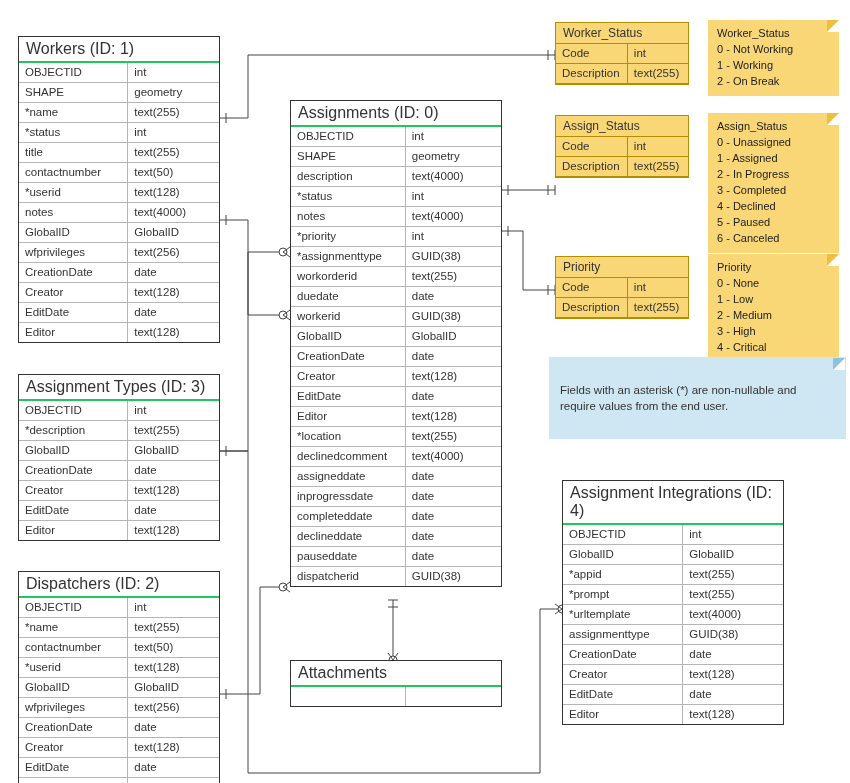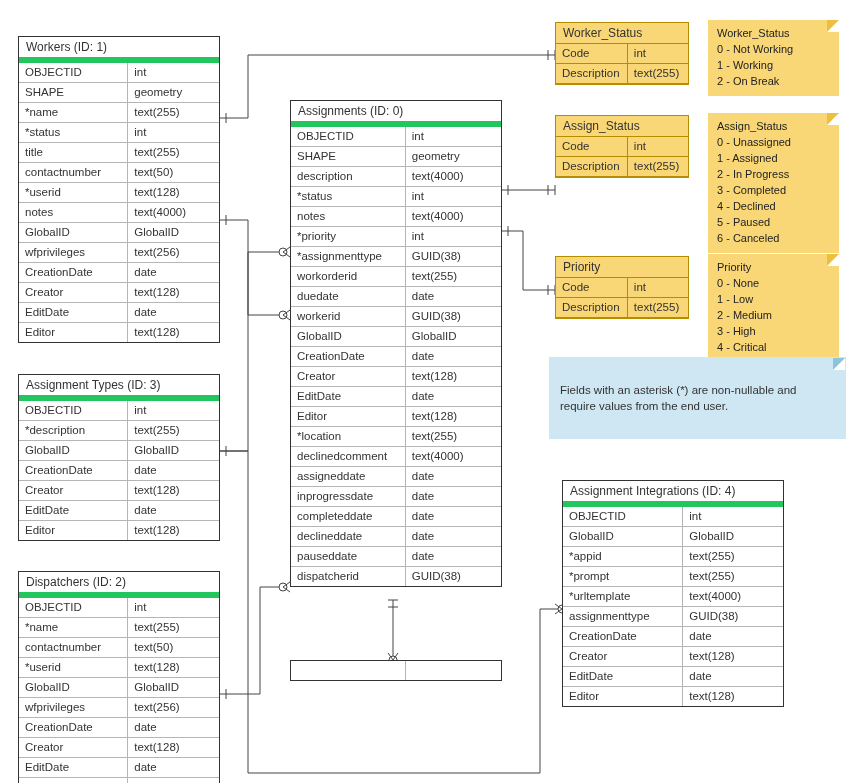--- a/index.html
+++ b/index.html
@@ -1,18 +1,18 @@
 <!DOCTYPE html>
 <html><head>
 <meta charset="utf-8">
 <style>
   body{margin:0;font-family:Arial,Helvetica,sans-serif;font-size:11.5px;color:#333;background:#fff}
   .stage{position:relative;width:850px;height:783px}
   .entity{position:absolute;border:1px solid #333;background:#fff}
-  .entity .title{border-bottom:6px solid #22c55e;padding:3px 7px;font-size:12px}
+  .entity .title{border-bottom:2px solid #22c55e;padding:3px 7px;font-size:16px}
   .entity .body{display:flex;flex-direction:column}
   .row{display:flex;border-bottom:1px solid #b5b5b5}
   .row:last-child{border-bottom:none}
   .cell-l{flex:1 1 55%;border-right:1px solid #b5b5b5;padding:2.5px 6px;min-height:14px}
   .cell-r{flex:1 1 45%;padding:2.5px 6px;min-height:14px}
   .bold{font-weight:400}
   .lookup{position:absolute;border:1px solid #b58d00;background:#f9d776}
   .lookup .title{border-bottom:1px solid #b58d00;padding:3px 7px;font-size:12px}
   .lookup .row{border-bottom:1px solid #b58d00}
   .lookup .cell-l{border-right:1px solid #b58d00}
@@ -312,20 +312,21 @@
           <div class="cell-r">date</div>
         </div>
         <div class="row">
           <div class="cell-l">dispatcherid</div>
           <div class="cell-r">GUID(38)</div>
         </div>
       </div>
 </div>
 
 <div class="entity" style="left:290px;top:660px;width:210px">
+  <div class="title">Attachments</div>
   <div class="body">
         <div class="row">
           <div class="cell-l"></div>
           <div class="cell-r"></div>
         </div>
       </div>
 </div>
 
 <div class="entity" style="left:562px;top:480px;width:220px">
   <div class="title">Assignment Integrations (ID: 4)</div>

